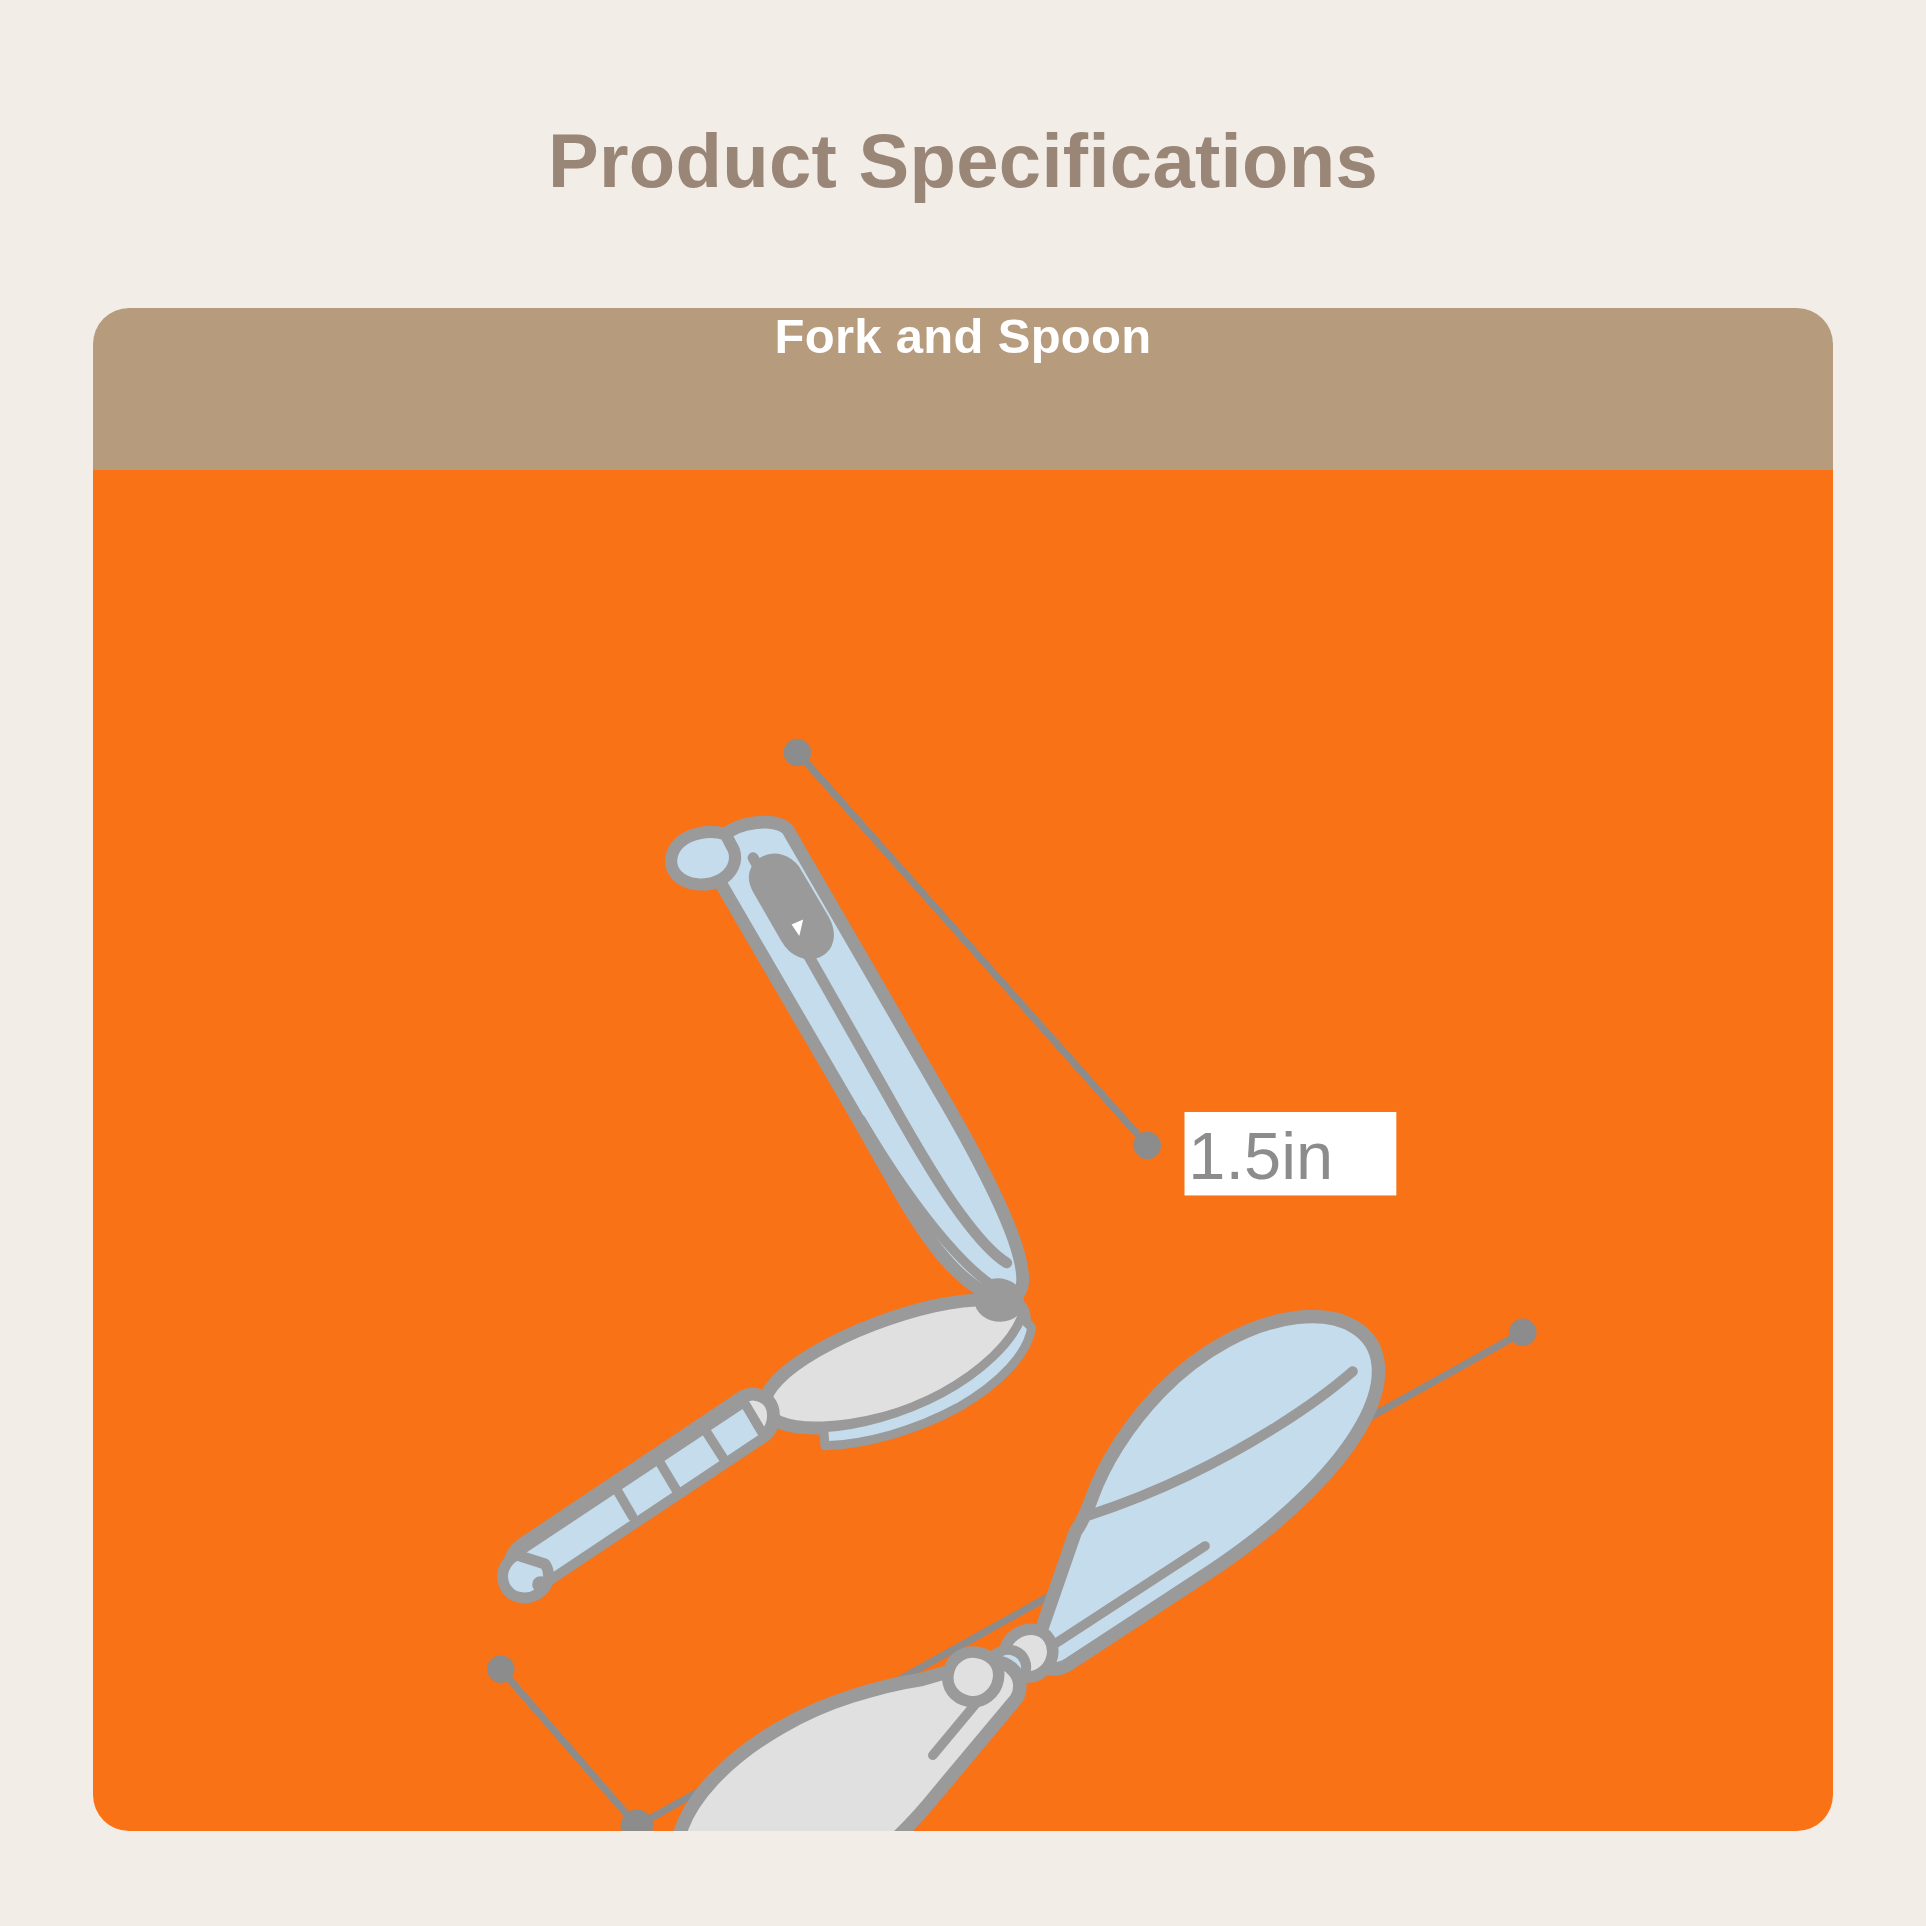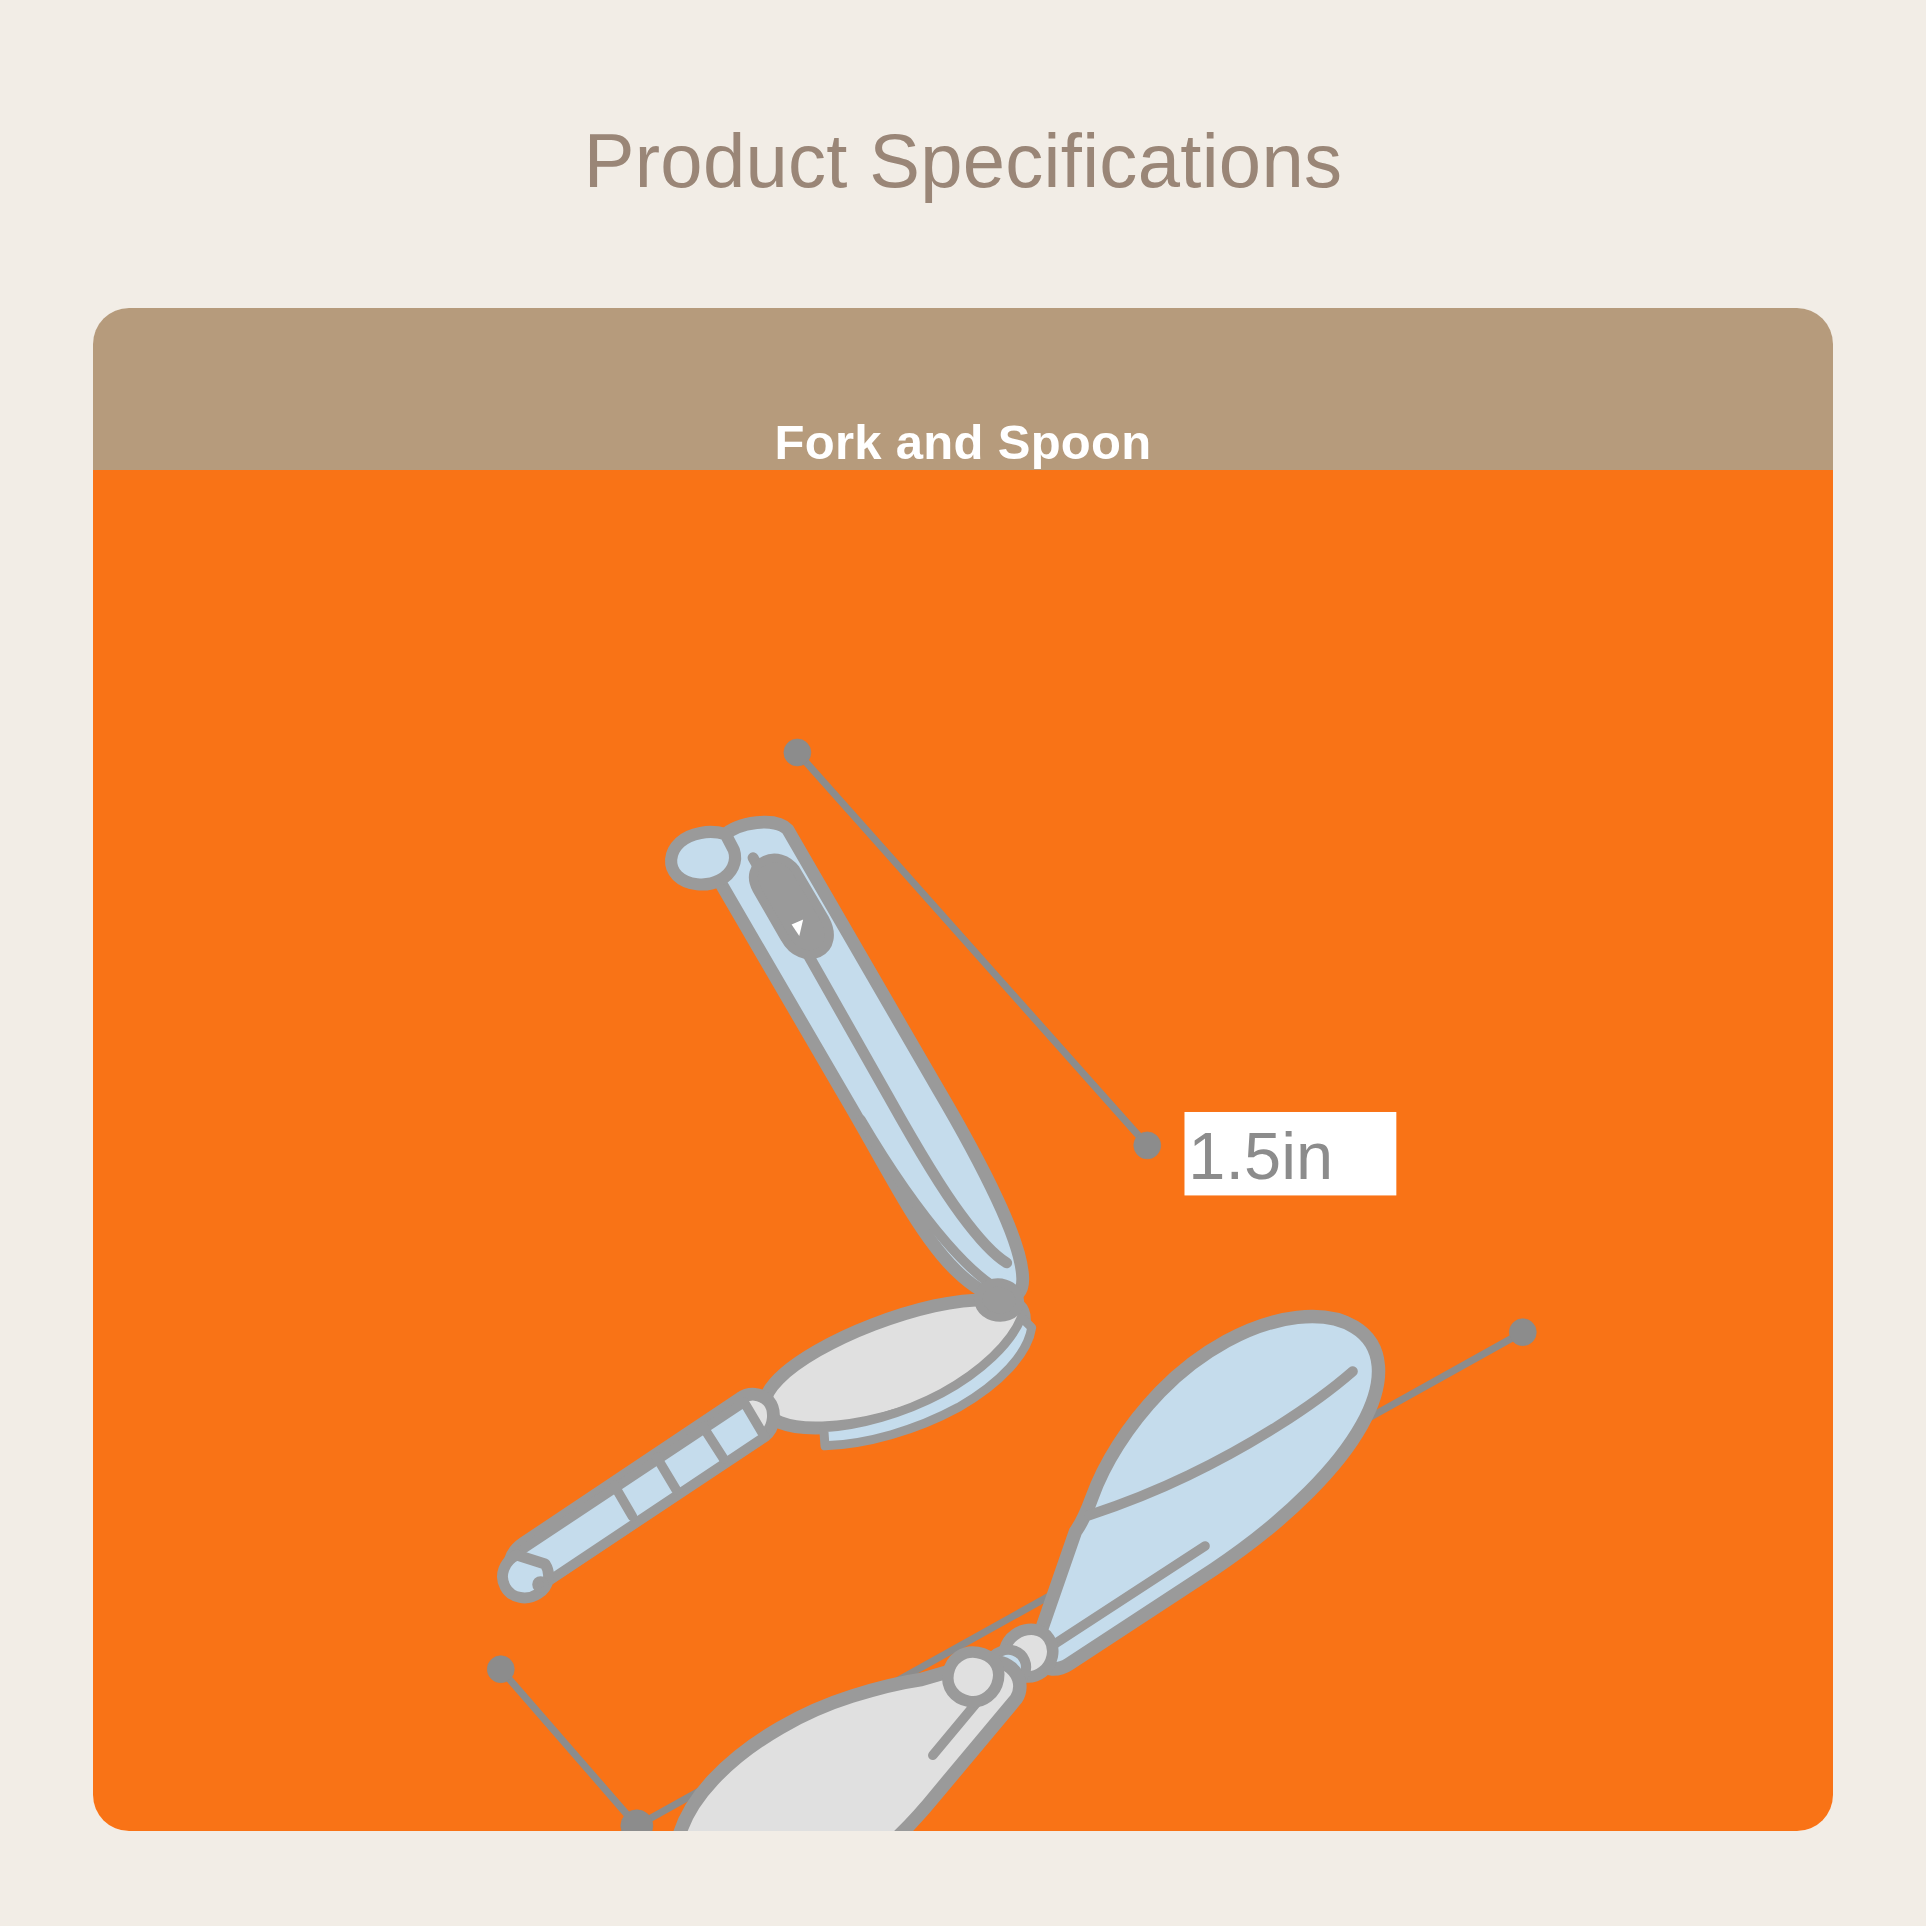--- a/index.html
+++ b/index.html
@@ -19,21 +19,21 @@
     height: 1926px;
     background: #f2ede6;
   }
   #page-title {
     position: absolute;
     left: 0;
     top: 119px;
     width: 1926px;
     text-align: center;
     font-size: 76px;
-    font-weight: normal;
+    font-weight: bold;
     color: #9a8677;
     letter-spacing: 0.3px;
     line-height: 1.1;
   }
   #spec-card {
     position: absolute;
     left: 93px;
     top: 308px;
     width: 1740px;
     height: 1523px;
@@ -42,21 +42,21 @@
     overflow: hidden;
   }
   #card-header {
     position: absolute;
     left: 0;
     top: 0;
     width: 1740px;
     height: 162px;
     background: #b69b7c;
     display: flex;
-    align-items: flex-end;
+    align-items: flex-start;
     justify-content: center;
   }
   #card-header-title {
     font-size: 49px;
     font-weight: bold;
     color: #ffffff;
     letter-spacing: 0.3px;
   }
   #card-body {
     position: absolute;

